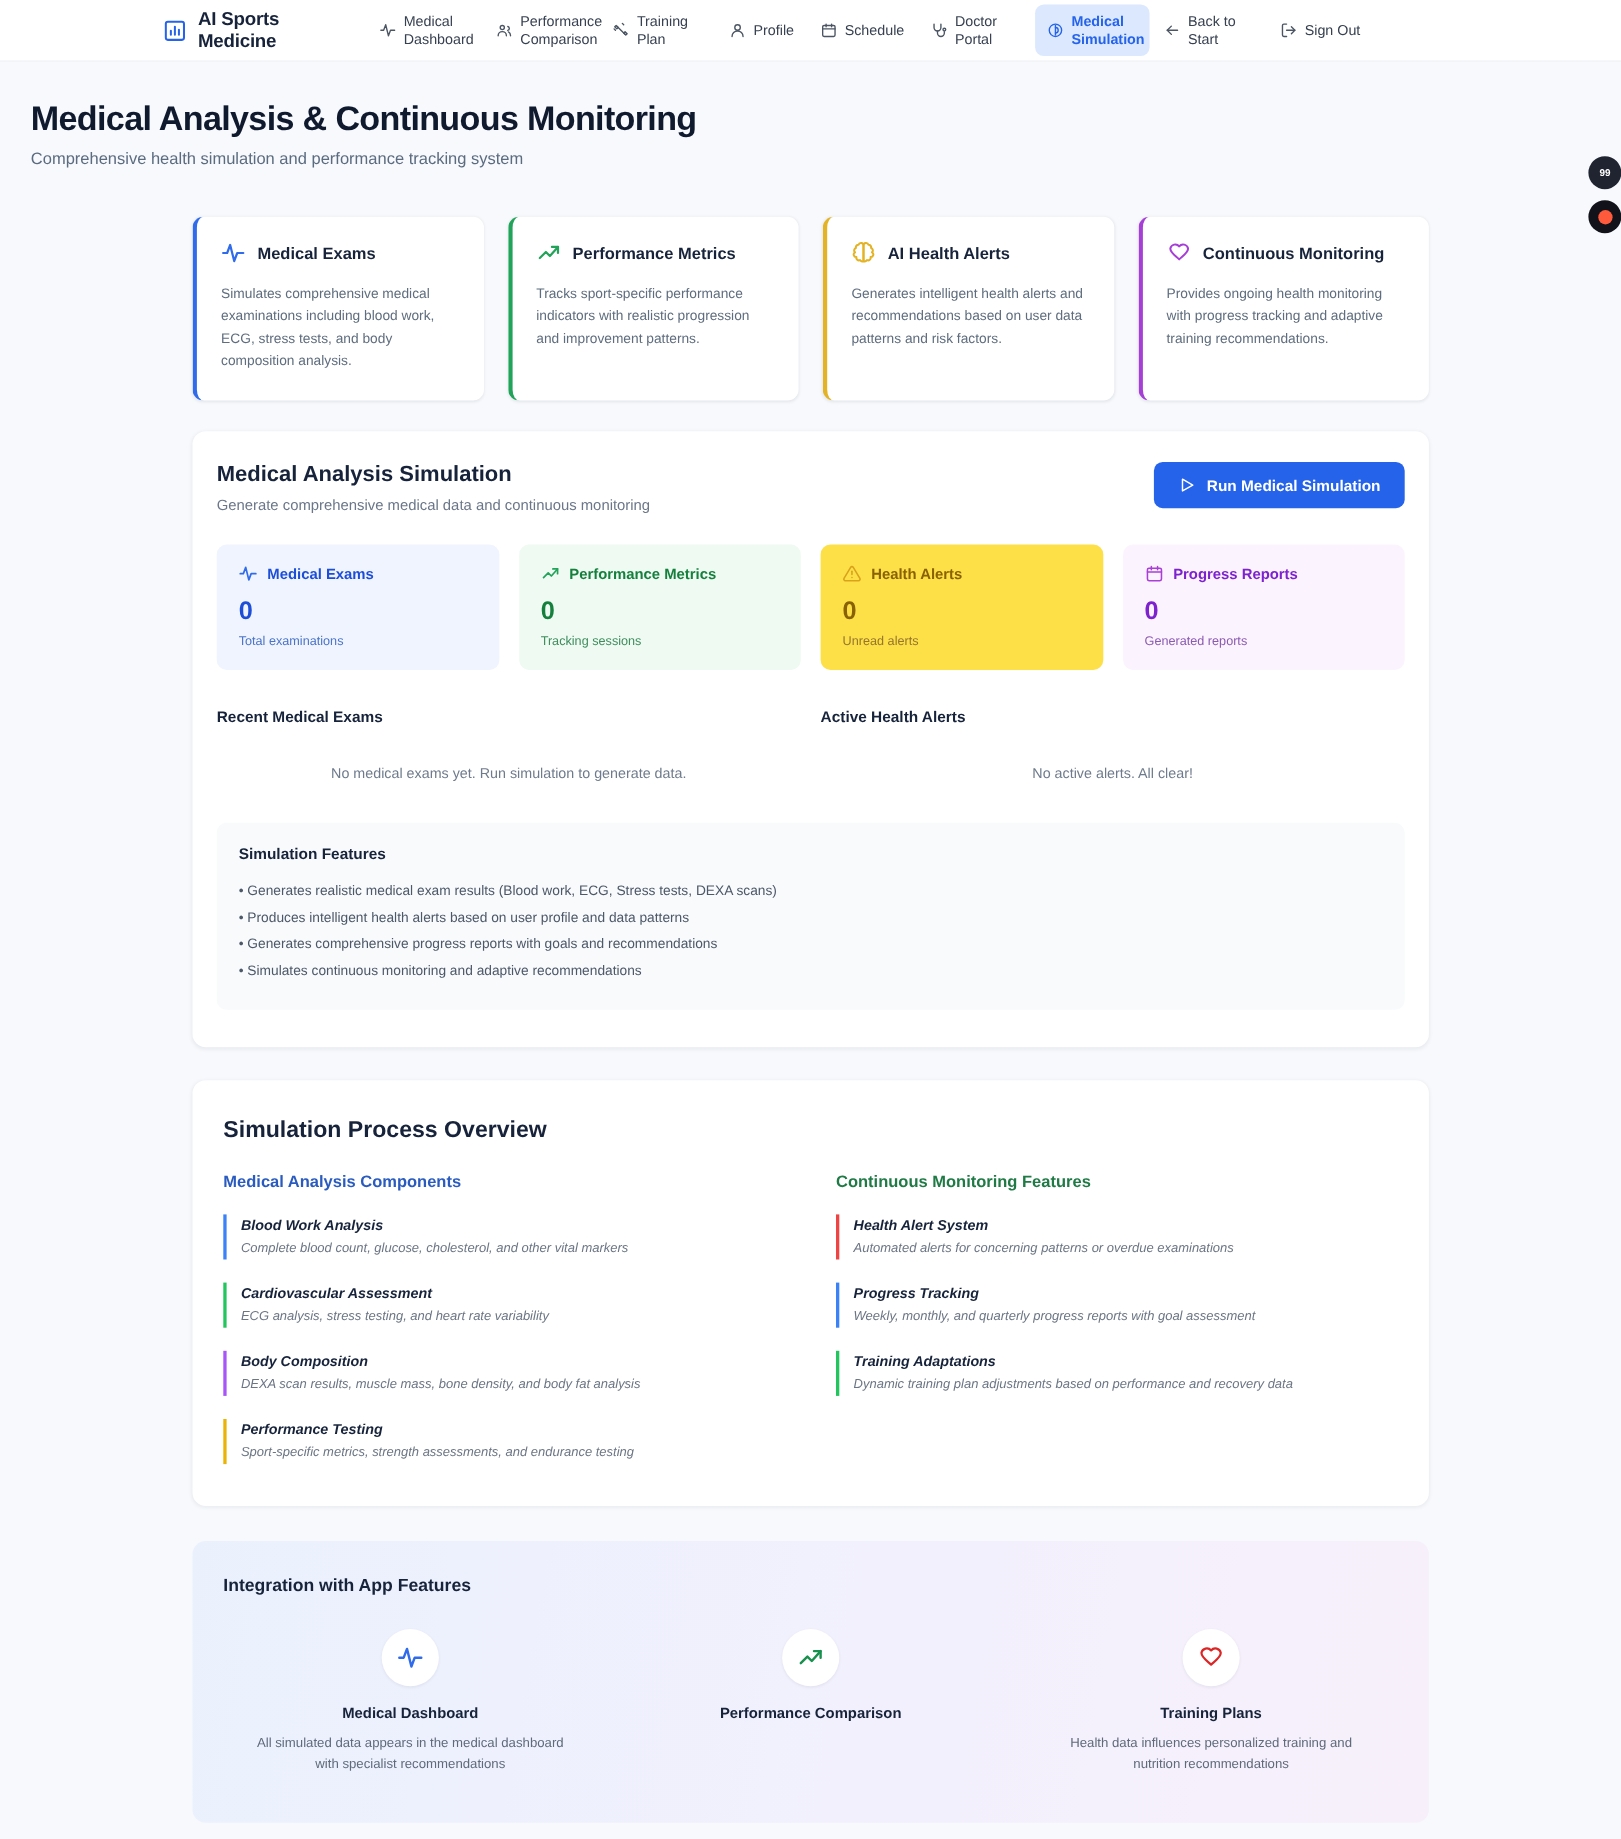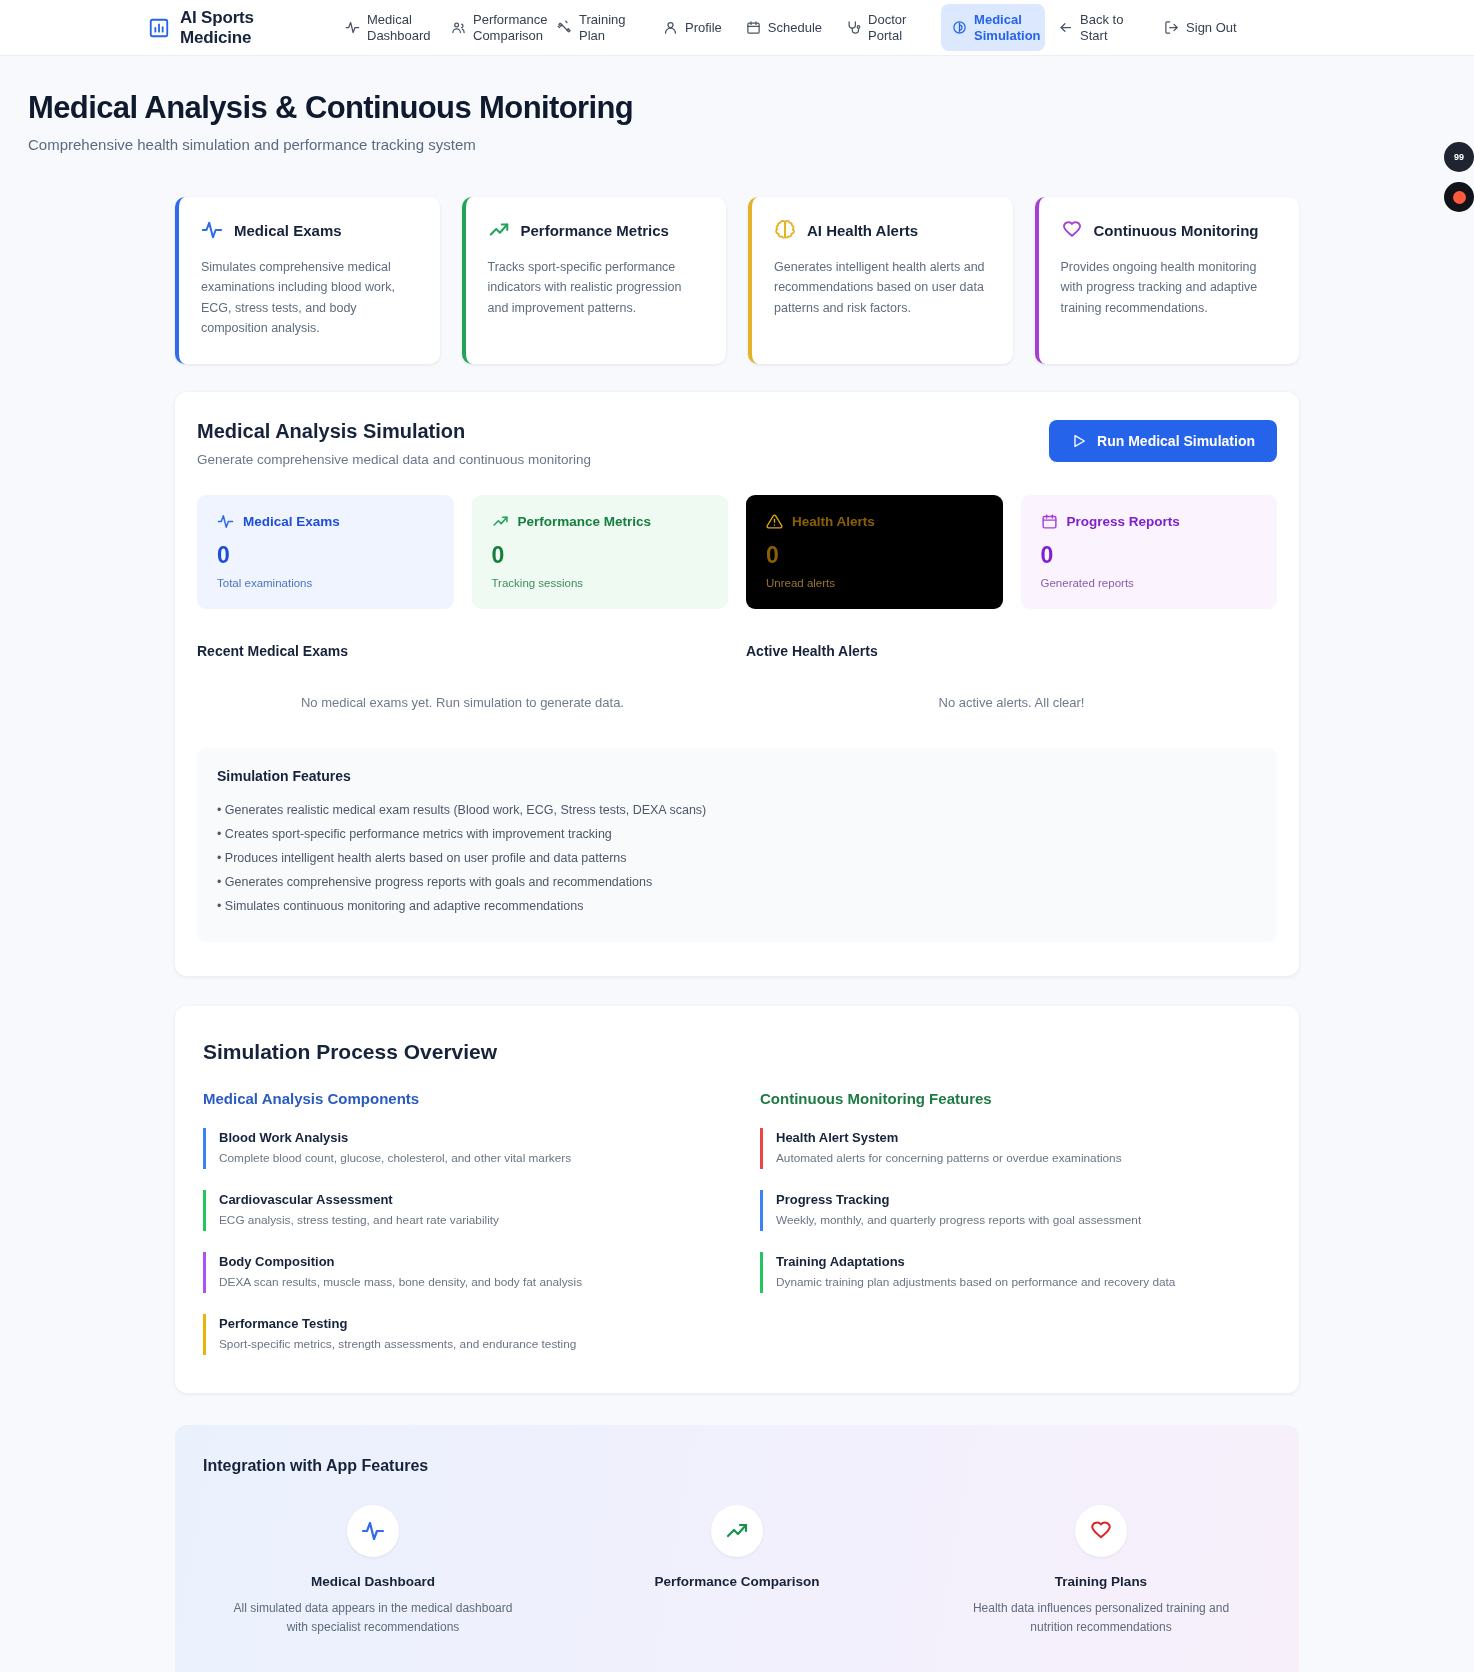--- a/index.html
+++ b/index.html
@@ -87,21 +87,21 @@
   .st-label { font-size: 13.5px; font-weight: bold; }
   .st-value { font-size: 23px; font-weight: bold; margin-top: 12px; }
   .st-note { font-size: 11.5px; margin-top: 8px; }
 
   .stat-blue   { background: #eff4fe; }
   .stat-blue .st-label, .stat-blue .st-value { color: #1d4ed8; }
   .stat-blue .st-note { color: #4b74c8; }
   .stat-green  { background: #effaf2; }
   .stat-green .st-label, .stat-green .st-value { color: #15803d; }
   .stat-green .st-note { color: #3f8d5e; }
-  .stat-amber  { background: #000000; }
+  .stat-amber  { background: #fde047; }
   .stat-amber .st-label, .stat-amber .st-value { color: #8a6100; }
   .stat-amber .st-note { color: #96752c; }
   .stat-purple { background: #fbf3fe; }
   .stat-purple .st-label, .stat-purple .st-value { color: #7e22ce; }
   .stat-purple .st-note { color: #8b5bb0; }
 
   
   .empty-row { display: flex; gap: 18px; margin-top: 34px; }
   .empty-col { flex: 1; }
   .empty-title { font-size: 14px; font-weight: bold; color: #16233a; }
@@ -121,21 +121,21 @@
     background: #fff; border-radius: 12px; margin-top: 30px;
     box-shadow: 0 1px 4px rgba(16,27,46,.08);
     padding: 34px 28px 38px 28px;
   }
   .ov-title { font-size: 21px; font-weight: bold; color: #16233a; }
   .ov-cols { display: flex; gap: 46px; margin-top: 26px; }
   .ov-col { flex: 1; }
   .ov-col-title { font-size: 15px; font-weight: bold; }
   .ov-col.left .ov-col-title { color: #2a5bbf; }
   .ov-col.right .ov-col-title { color: #1f7a45; }
-  .ov-item { border-left: 3px solid #84cc16; padding: 2px 0 4px 13px; margin-top: 21px; }
+  .ov-item { border-left: 3px solid #84cc16; padding: 2px 0 4px 13px; margin-top: 21px; font-style: italic; }
   .ov-item-title { font-size: 13px; font-weight: bold; color: #16233a; }
   .ov-item-desc { font-size: 11.8px; color: #6b7584; margin-top: 6px; }
 
   
   .integration {
     border-radius: 12px; margin-top: 32px; margin-bottom: 46px;
     background: linear-gradient(100deg, #eaf1fd 0%, #f2f0fd 55%, #f7f0fb 100%);
     padding: 32px 28px 44px 28px;
   }
   .int-title { font-size: 16px; font-weight: bold; color: #16233a; }
@@ -424,21 +424,20 @@
       <div class="empty-col">
         <div class="empty-title">Active Health Alerts</div>
         <div class="empty-msg">No active alerts. All clear!</div>
       </div>
     </div>
 
     <div class="feat-box">
       <h4>Simulation Features</h4>
       <ul>
         <li>• Generates realistic medical exam results (Blood work, ECG, Stress tests, DEXA scans)</li>
-        <li>• Creates sport-specific performance metrics with improvement tracking</li>
         <li>• Produces intelligent health alerts based on user profile and data patterns</li>
         <li>• Generates comprehensive progress reports with goals and recommendations</li>
         <li>• Simulates continuous monitoring and adaptive recommendations</li>
       </ul>
     </div>
   </div>
 
   <div class="overview">
     <div class="ov-title">Simulation Process Overview</div>
     <div class="ov-cols">

